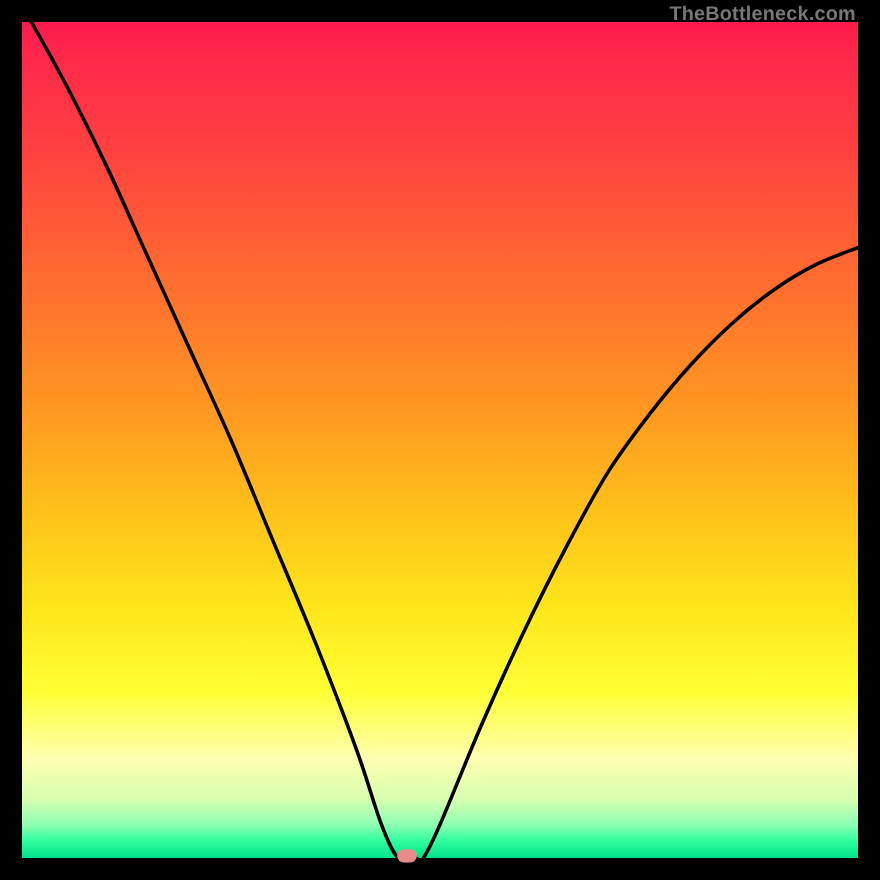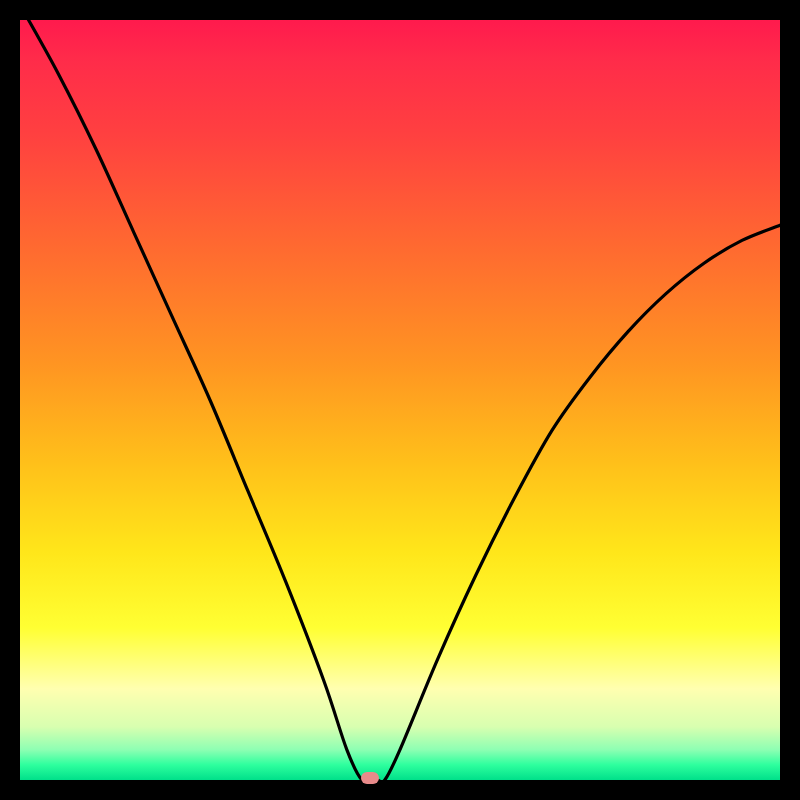--- a/index.html
+++ b/index.html
@@ -65,20 +65,21 @@
     height: 12px;
     border-radius: 6px;
     background: #e88a8a;
   }
 </style>
 </head>
 <body>
 
 <div class="frame">
 
+  <div class="watermark">TheBottleneck.com</div>
 
   <div class="plot-area">
 
     <svg class="curve" viewBox="0 0 760 760" preserveAspectRatio="none">
       <path id="curve-path" fill="none" stroke="#000" stroke-width="3.2" stroke-linecap="round" stroke-linejoin="round" d="M 0 -15.200000000000045 C 6.333333333333333 -3.8000000000000487, 25.333333333333336 29.13333333333325, 38 53.19999999999993 C 50.666666666666664 77.26666666666661, 63.333333333333336 102.60000000000002, 76 129.20000000000005 C 88.66666666666667 155.80000000000007, 101.33333333333333 184.9333333333334, 114 212.80000000000007 C 126.66666666666667 240.66666666666674, 139.33333333333334 268.53333333333336, 152 296.40000000000003 C 164.66666666666666 324.2666666666667, 177.33333333333334 350.8666666666667, 190 380 C 202.66666666666666 409.1333333333333, 215.33333333333334 440.8, 228 471.2 C 240.66666666666666 501.59999999999997, 253.33333333333334 530.7333333333333, 266 562.4 C 278.6666666666667 594.0666666666666, 293.8666666666667 633.3333333333334, 304 661.2 C 314.1333333333333 689.0666666666667, 320.4666666666667 713.1333333333333, 326.8 729.6 C 333.1333333333333 746.0666666666667, 336.93333333333334 754.9333333333334, 342 760 C 347.06666666666666 765.0666666666666, 353.4 760, 357.2 760 C 361 760, 361 765.0666666666666, 364.8 760 C 368.6 754.9333333333334, 371.1333333333333 749.8666666666667, 380 729.6 C 388.8666666666667 709.3333333333334, 405.33333333333337 667.5333333333333, 418.00000000000006 638.4 C 430.66666666666674 609.2666666666667, 443.33333333333337 581.4, 456 554.8 C 468.66666666666663 528.1999999999999, 481.3333333333333 502.8666666666667, 494 478.8 C 506.6666666666667 454.73333333333335, 519.3333333333334 430.66666666666663, 532 410.4 C 544.6666666666666 390.1333333333333, 557.3333333333334 373.66666666666663, 570 357.2 C 582.6666666666666 340.73333333333335, 595.3333333333334 325.53333333333336, 608 311.6 C 620.6666666666666 297.6666666666667, 633.3333333333334 285, 646 273.59999999999997 C 658.6666666666666 262.19999999999993, 671.3333333333334 252.0666666666666, 684 243.19999999999993 C 696.6666666666666 234.33333333333326, 709.3333333333334 226.7333333333333, 722 220.39999999999998 C 734.6666666666666 214.06666666666666, 753.6666666666666 207.73333333333338, 760 205.20000000000005"></path>
     </svg>
 
     <div id="marker" class="marker" style="left: 340.6px; top: 752px;"></div>
 
   </div>

